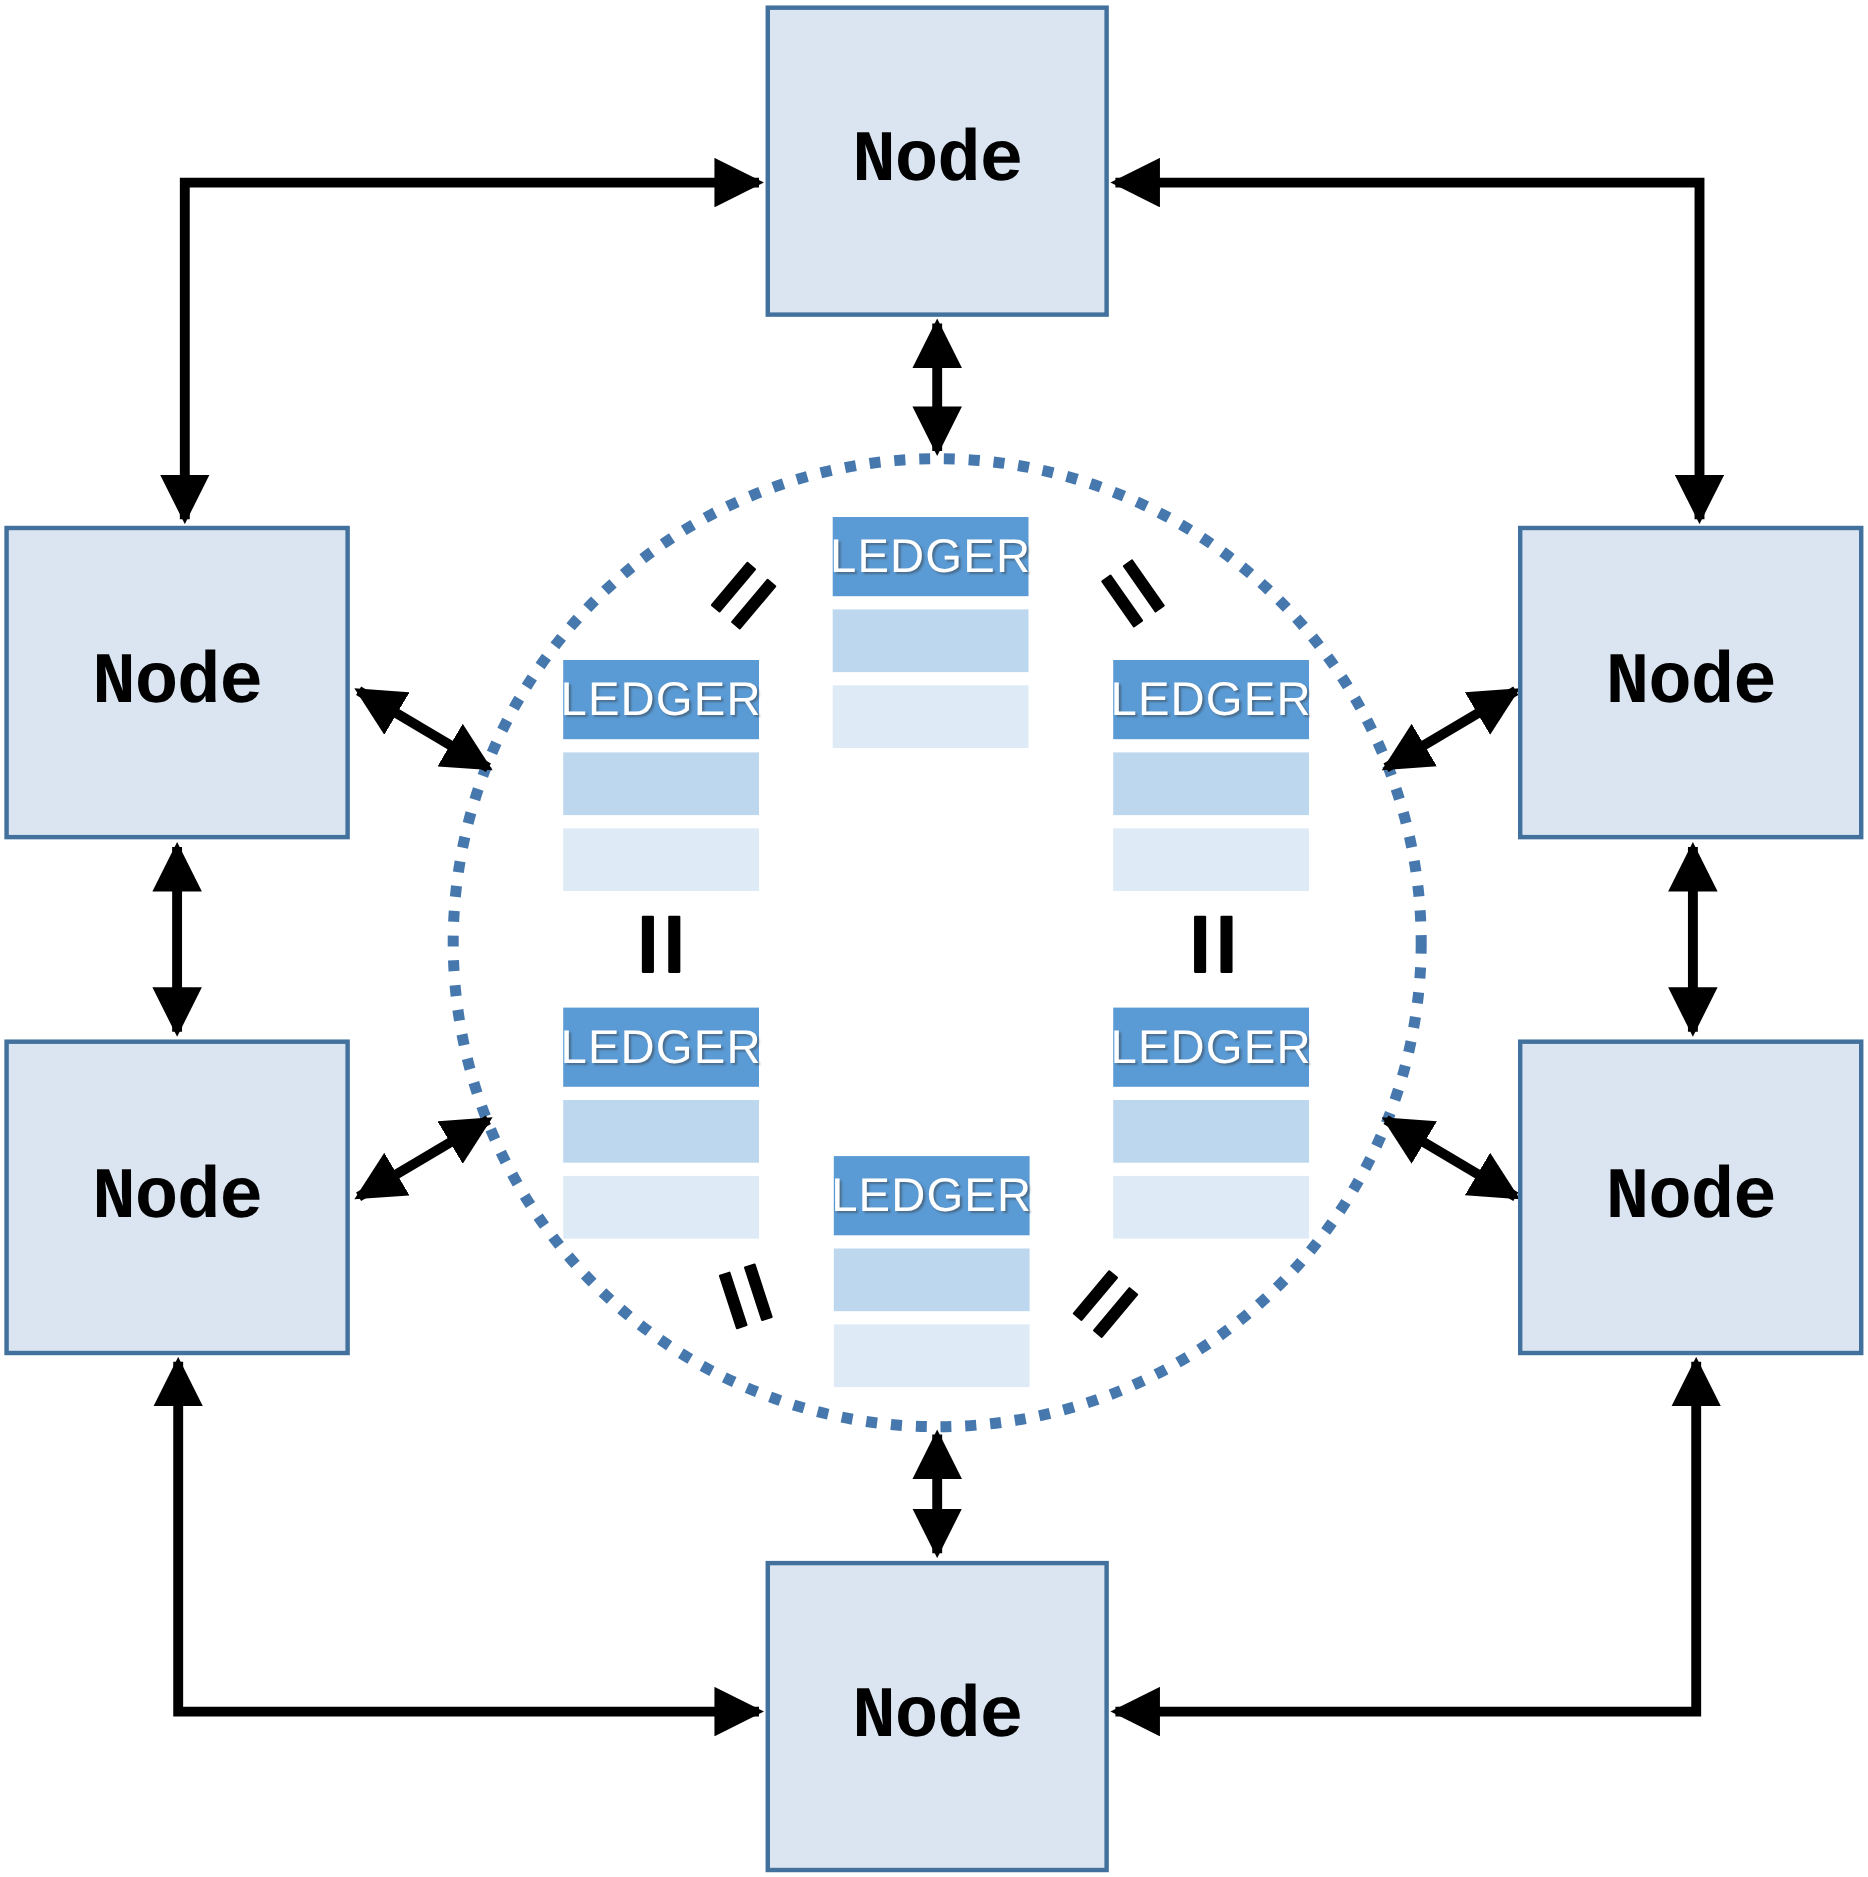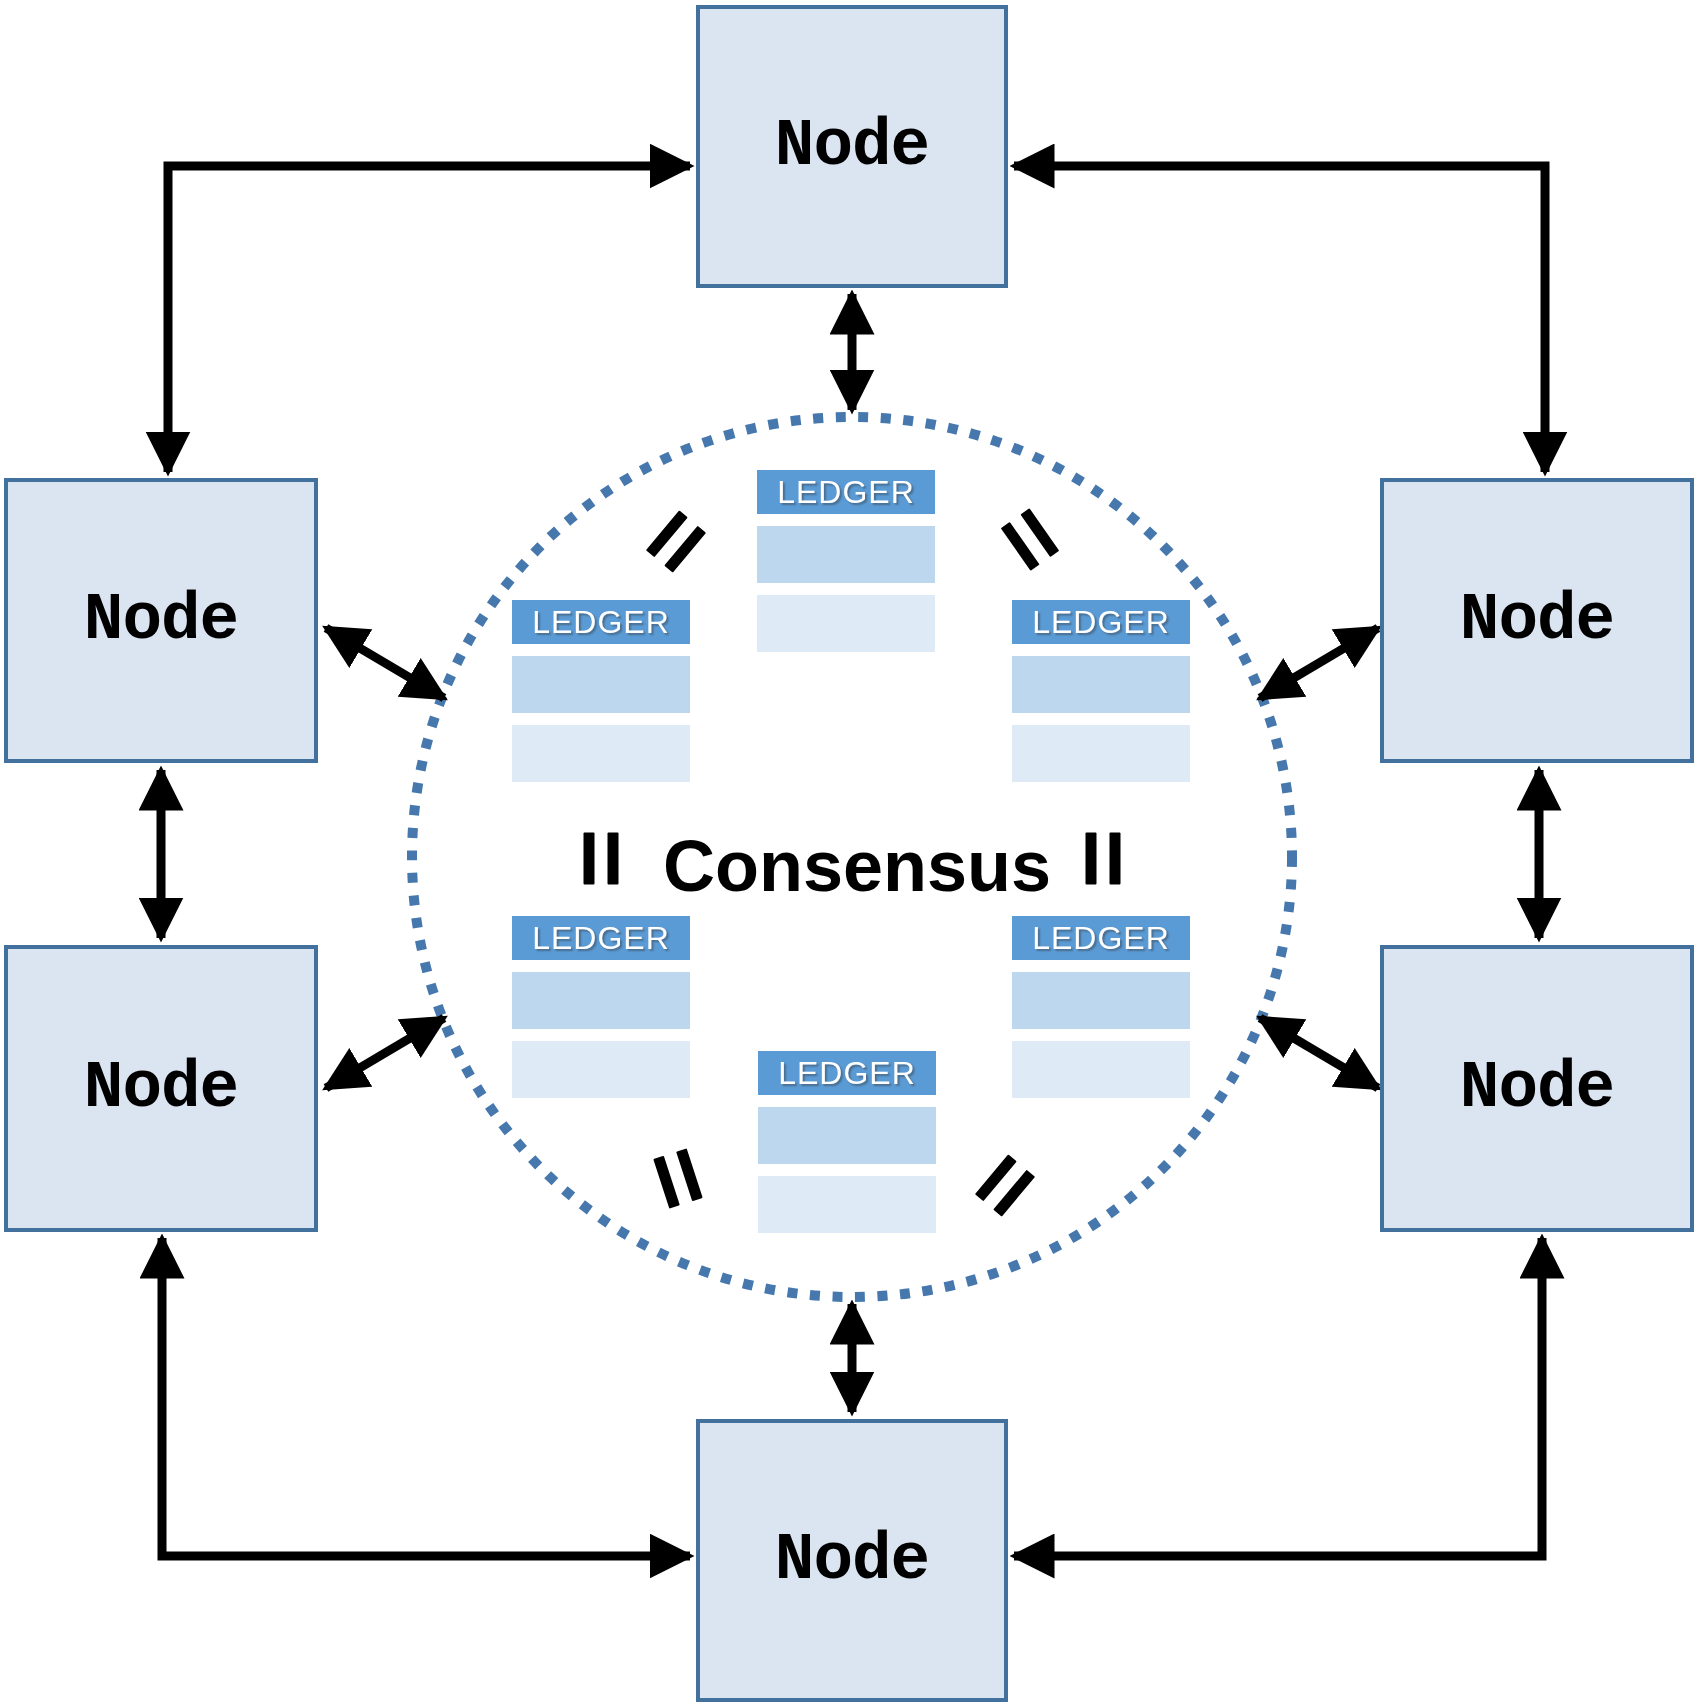--- a/index.html
+++ b/index.html
@@ -19,23 +19,23 @@
   }
   .node-top{left:696px;top:5px;width:312px;height:283px;}
   .node-left-upper{left:4px;top:478px;width:314px;height:285px;}
   .node-left-lower{left:4px;top:945px;width:314px;height:287px;}
   .node-right-upper{left:1380px;top:478px;width:314px;height:285px;}
   .node-right-lower{left:1380px;top:945px;width:314px;height:287px;}
   .node-bottom{left:696px;top:1419px;width:312px;height:283px;}
 
   .ledger{position:absolute;width:178px;}
   .ledger-header{
-    height:44px;background:var(--ledger-header,#5b9bd5);
+    height:72px;background:var(--ledger-header,#5b9bd5);
     color:var(--ledger-text,#fff);display:flex;align-items:center;justify-content:center;
-    font-size:32px;letter-spacing:1px;text-shadow:2px 2px 2px rgba(50,50,50,.45);
+    font-size:43px;letter-spacing:1px;text-shadow:2px 2px 2px rgba(50,50,50,.45);
   }
   .ledger-row{height:57px;margin-top:12px;}
   .row-mid{background:var(--ledger-row-mid,#bdd7ee);}
   .row-light{background:var(--ledger-row-light,#deebf7);}
   .ledger-top-center{left:757px;top:470px;}
   .ledger-upper-left{left:512px;top:600px;}
   .ledger-upper-right{left:1012px;top:600px;}
   .ledger-lower-left{left:512px;top:916px;}
   .ledger-lower-right{left:1012px;top:916px;}
   .ledger-bottom-center{left:758px;top:1051px;}
@@ -121,21 +121,20 @@
     <div class="ledger-header">LEDGER</div>
     <div class="ledger-row row-mid"></div>
     <div class="ledger-row row-light"></div>
   </div>
   <div class="ledger ledger-bottom-center">
     <div class="ledger-header">LEDGER</div>
     <div class="ledger-row row-mid"></div>
     <div class="ledger-row row-light"></div>
   </div>
 
-  <div class="consensus">Consensus</div>
 
   <div class="eq eq-top-left">
     <span class="bar"></span>
     <span class="bar"></span>
   </div>
   <div class="eq eq-top-right">
     <span class="bar"></span>
     <span class="bar"></span>
   </div>
   <div class="eq eq-mid-left">

